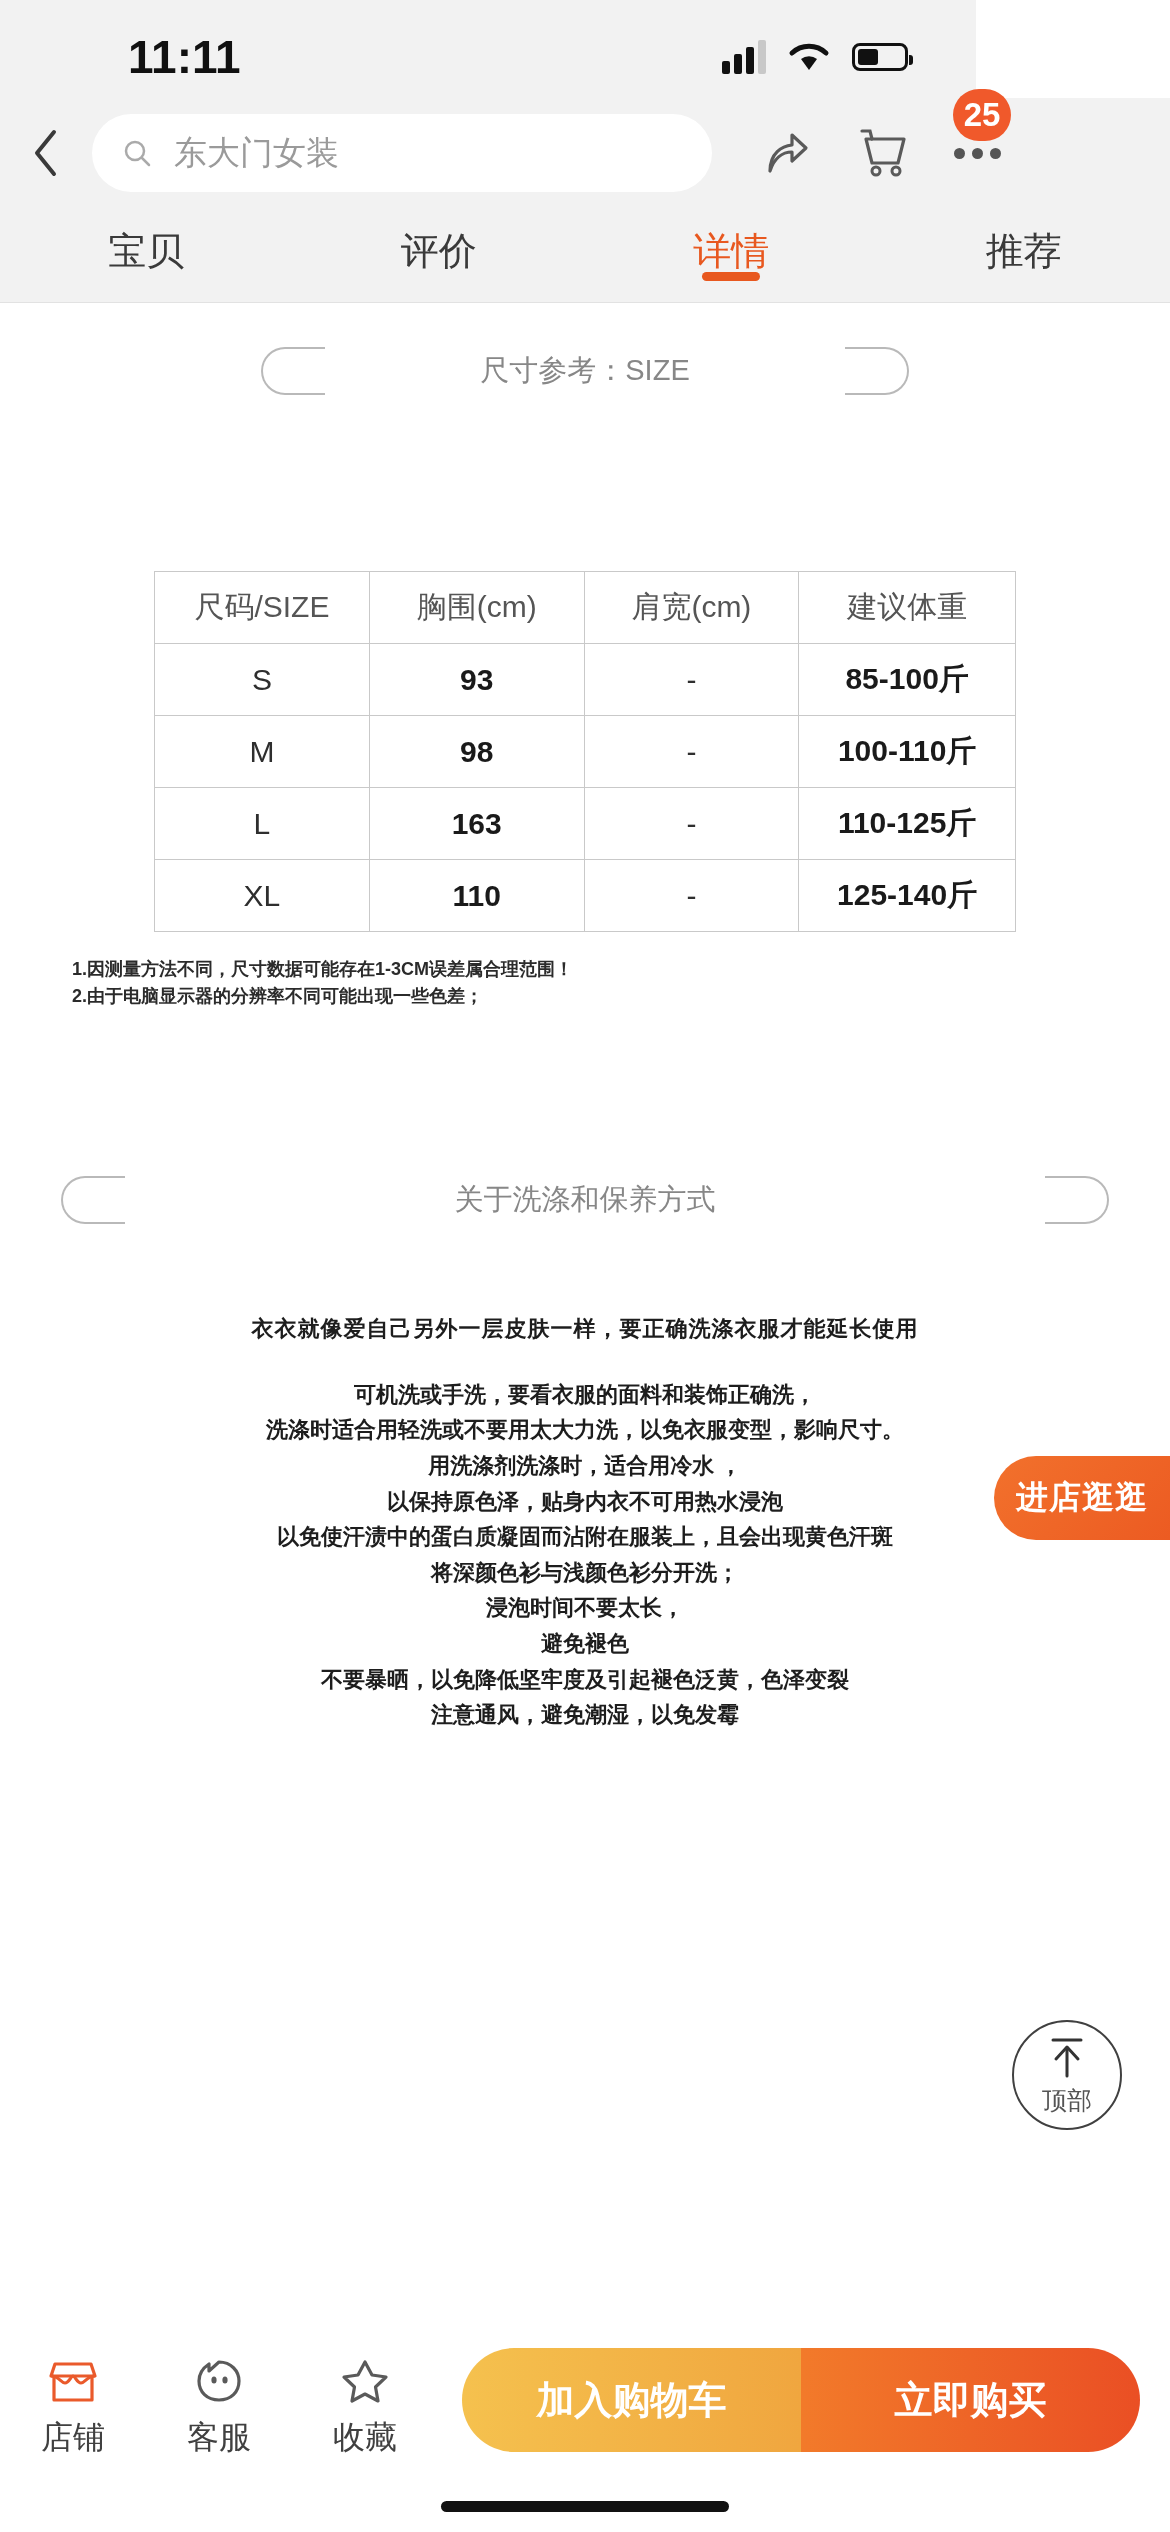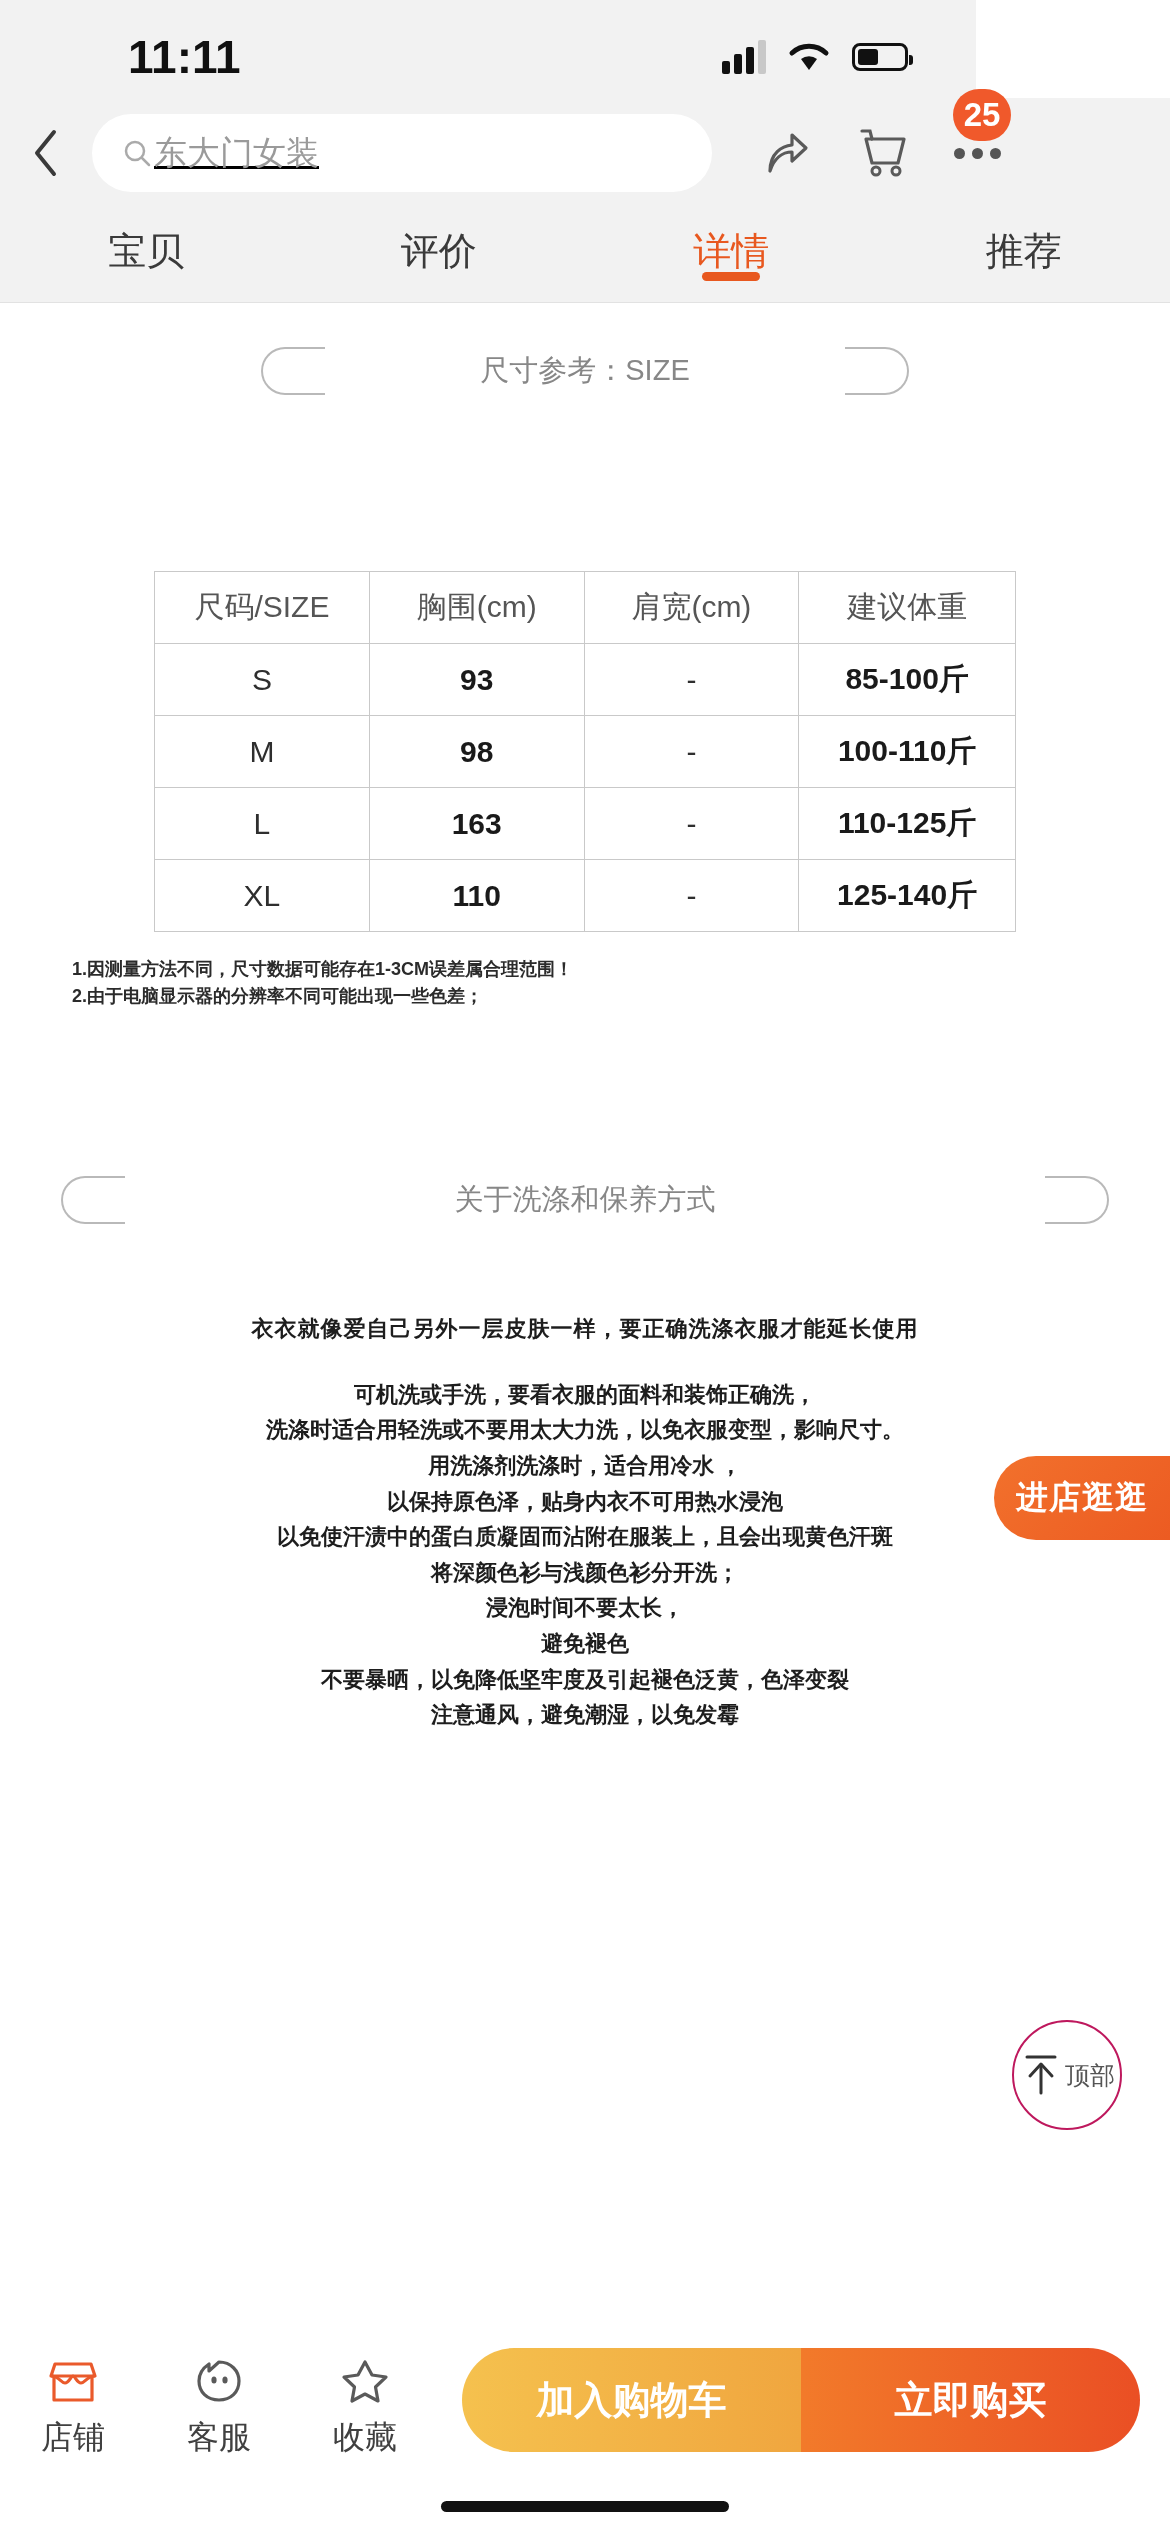--- a/index.html
+++ b/index.html
@@ -40,21 +40,21 @@
   .batt b { display: block; width: 45%; height: 100%; background: #111; border-radius: 3px; }
 
   
   .header {
     position: absolute; top: 98px; left: 0; width: 1170px; height: 110px;
     background: #f2f2f2; display: flex; align-items: center;
   }
   .back-btn { width: 92px; display: flex; align-items: center; justify-content: center; }
   .searchbox {
     flex: 0 0 auto; width: 620px; height: 78px; background: #fff;
-    border-radius: 39px; display: flex; align-items: center; padding-left: 30px; gap: 2px; text-decoration: underline;
+    border-radius: 39px; display: flex; align-items: center; padding-left: 30px; gap: 22px;
   }
   .search-text { font-size: 33px; color: #9a9a9a; }
   .hdr-actions { display: flex; align-items: center; gap: 44px; margin-left: 44px; position: relative; }
   .dots { display: flex; gap: 7px; align-items: center; }
   .dots i { width: 11px; height: 11px; border-radius: 50%; background: #555; }
   .cart-badge {
     position: absolute; right: -10px; top: -34px;
     min-width: 58px; height: 52px; padding: 0 10px;
     background: #f0592b; color: #fff; border-radius: 26px;
     font-size: 33px; font-weight: bold;
@@ -131,22 +131,22 @@
     background: linear-gradient(135deg,#f2712c 0%, #ec5b22 100%);
     border-radius: 42px 0 0 42px;
     display: flex; align-items: center; justify-content: center;
     color: #fff; font-size: 32px; font-weight: bold; letter-spacing: 1px;
   }
 
   
   .to-top {
     position: absolute; right: 48px; top: 2020px;
     width: 110px; height: 110px; border-radius: 50%;
-    background: #fff; border: 2px solid #be185d;
-    display: flex; flex-direction: row; align-items: center; justify-content: center;
+    background: #fff; border: 2px solid #404040;
+    display: flex; flex-direction: column; align-items: center; justify-content: center;
     gap: 2px;
   }
   .to-top .tt-label { font-size: 25px; color: #555; }
 
   
   .bottombar {
     position: absolute; left: 0; bottom: 0; width: 1170px; height: 200px;
     background: #fff; display: flex; align-items: flex-start; padding-top: 16px;
   }
   .bb-item {

